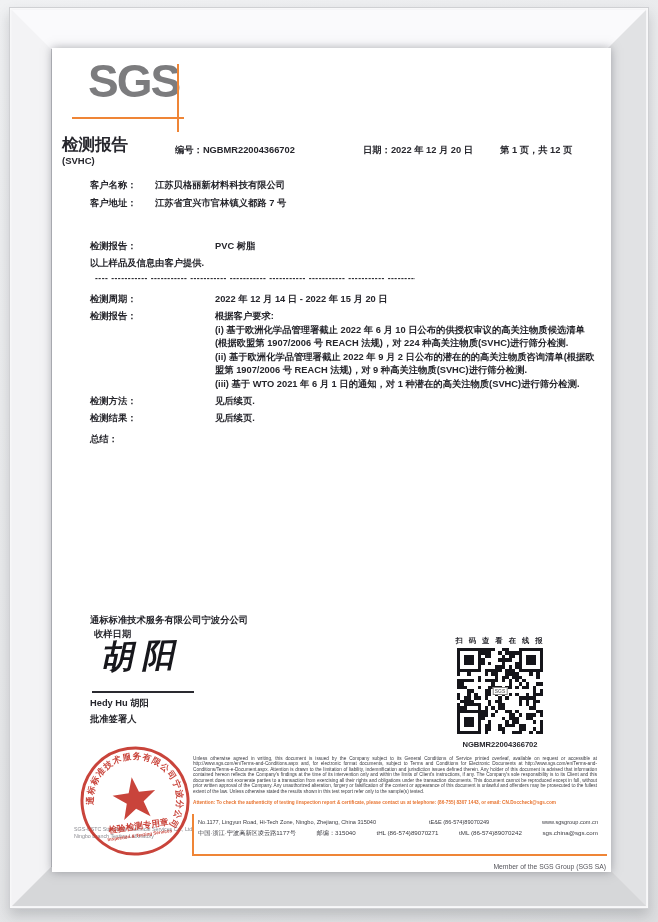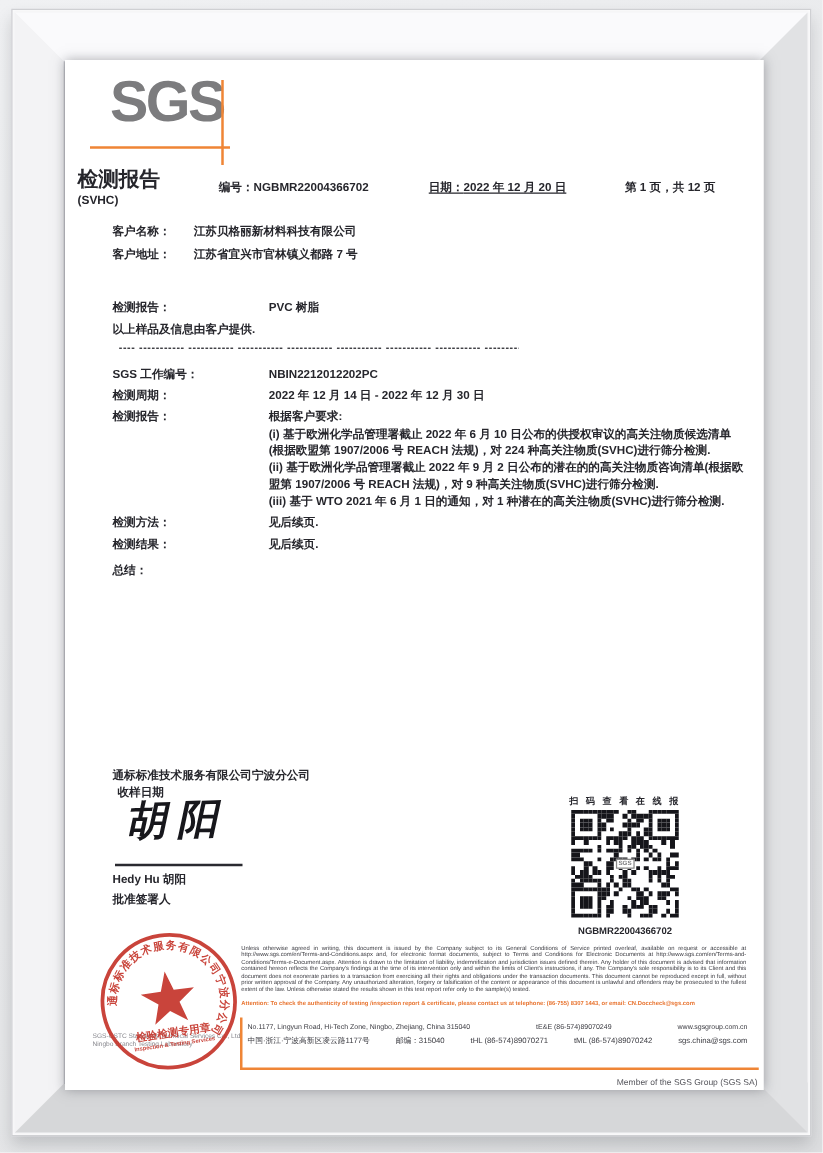--- a/index.html
+++ b/index.html
@@ -104,21 +104,21 @@
 
     <div class="abs sgs-logo">SGS</div>
     <div class="abs cross-h"></div>
     <div class="abs cross-v"></div>
 
     <div class="abs doc-title">检测报告</div>
     <div class="abs doc-subtitle">(SVHC)</div>
     <div class="abs hdr-group" style="left:123px;">
       <span class="lbl">编号：</span><span>NGBMR22004366702</span>
     </div>
-    <div class="abs hdr-group" style="left:291px;text-decoration:underline;">
+    <div class="abs hdr-group" style="left:311px;">
       <span class="lbl">日期：</span><span>2022 年 12 月 20 日</span>
     </div>
     <div class="abs hdr-group" style="left:448px;">第 1 页，共 12 页</div>
 
     <div class="row" style="top:131px;">
       <span class="lbl">客户名称：</span>
       <span class="val client-val">江苏贝格丽新材料科技有限公司</span>
     </div>
     <div class="row" style="top:149px;">
       <span class="lbl">客户地址：</span>
@@ -127,26 +127,22 @@
 
     <div class="row" style="top:192px;">
       <span class="lbl">检测报告：</span>
       <span class="val wide-val">PVC 树脂</span>
     </div>
     <div class="row" style="top:209px;">以上样品及信息由客户提供.</div>
     <div class="abs dashes">---- ----------- ----------- ----------- ----------- ----------- ----------- ----------- ----------- ----------- .</div>
 
     <div class="abs details">
       <div class="drow">
-        <span class="dlabel">SGS 工作编号：</span>
-        <div class="dval">NBIN2212012202PC</div>
-      </div>
-      <div class="drow">
         <span class="dlabel">检测周期：</span>
-        <div class="dval">2022 年 12 月 14 日 - 2022 年 12 月 30 日</div>
+        <div class="dval">2022 年 12 月 14 日 - 2022 年 15 月 20 日</div>
       </div>
       <div class="drow">
         <span class="dlabel">检测报告：</span>
         <div class="dval">根据客户要求:
 (i) 基于欧洲化学品管理署截止 2022 年 6 月 10 日公布的供授权审议的高关注物质候选清单(根据欧盟第 1907/2006 号 REACH 法规)，对 224 种高关注物质(SVHC)进行筛分检测.
 (ii) 基于欧洲化学品管理署截止 2022 年 9 月 2 日公布的潜在的的高关注物质咨询清单(根据欧盟第 1907/2006 号 REACH 法规)，对 9 种高关注物质(SVHC)进行筛分检测.
 (iii) 基于 WTO 2021 年 6 月 1 日的通知，对 1 种潜在的高关注物质(SVHC)进行筛分检测.</div>
       </div>
       <div class="drow">
         <span class="dlabel">检测方法：</span>

